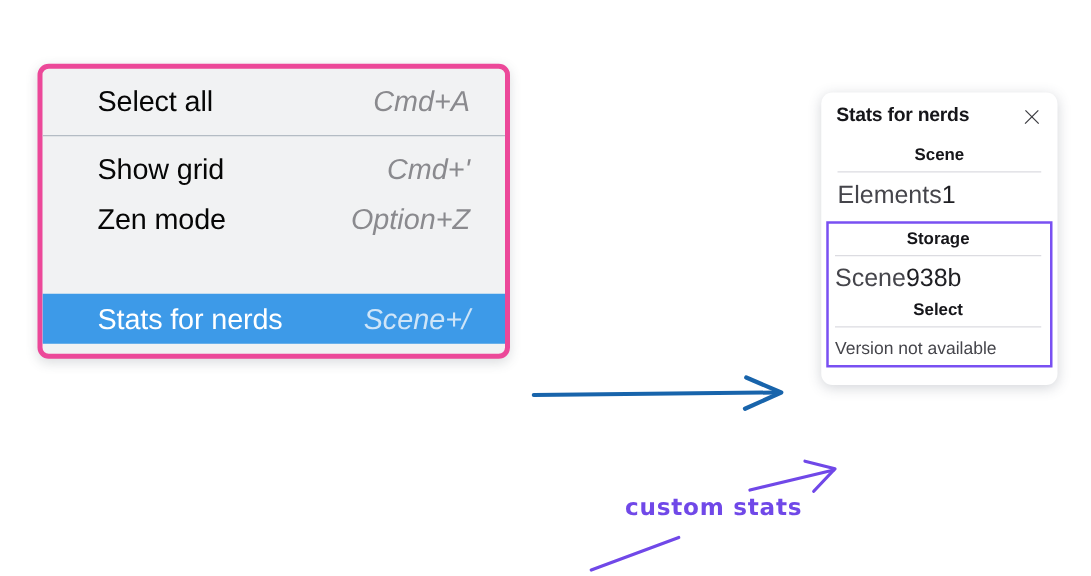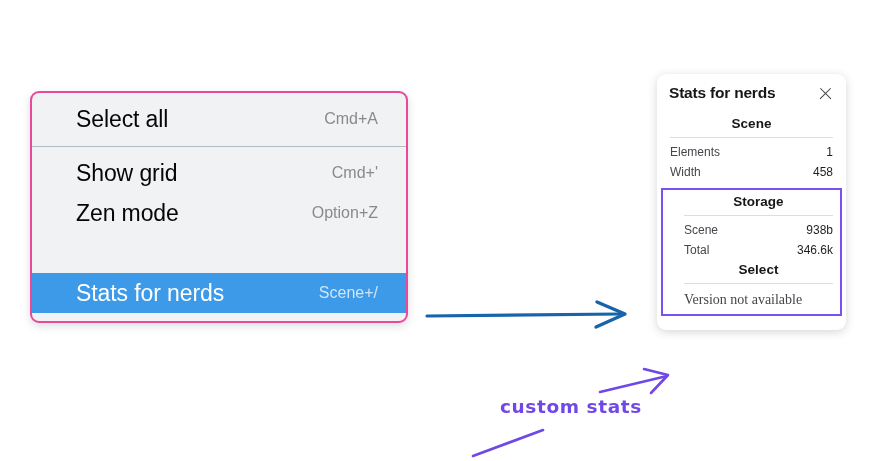--- a/index.html
+++ b/index.html
@@ -16,27 +16,26 @@
     -webkit-font-smoothing: antialiased;
   }
 
   
   #context-menu {
     position: absolute;
     left: 30px;
     top: 51px;
     width: 378px;
     background: #f1f2f3;
-    border: 2px solid #ec4899;
+    border: 4px solid #ec4899;
     border-radius: 9px;
     box-shadow: 0 3px 9px rgba(60,70,85,0.18);
     box-sizing: border-box;
     padding: 6px 0 8px 0;
     overflow: hidden;
-    margin-top: 40px;
   }
   .menu-group { padding: 0; }
   .menu-sep {
     height: 1px;
     background: #b4bcc4;
     margin: 7px 0 6px 0;
   }
   .menu-item {
     display: flex;
     align-items: center;
@@ -46,23 +45,24 @@
     box-sizing: border-box;
     cursor: default;
   }
   .menu-item .label {
     font-size: 23px;
     color: #060606;
     letter-spacing: -0.1px;
     white-space: nowrap;
   }
   .menu-item .shortcut {
-    font-size: 16px;
+    font-size: 23px;
     color: #8a8a8e;
     white-space: nowrap;
+    font-style: italic;
   }
   .menu-item.selected {
     background: #3d9ae8;
   }
   .menu-item.selected .label { color: #ffffff; }
   .menu-item.selected .shortcut { color: #cfe5f8; }
 
   
   #stats-panel {
     position: absolute;
@@ -115,40 +115,38 @@
     color: #16161a;
     padding: 2px 0 6px 0;
   }
   .hr {
     height: 1px;
     background: #dcdce1;
     margin: 0 1px 4px 1px;
   }
   .stat-row {
     display: flex;
-    justify-content: space-between;
     align-items: baseline;
     padding: 3px 1px;
-    font-size: 12px;
+    font-size: 20px;
     color: #45454b;
   }
   .stat-row .v { color: #1f1f23; }
   .plain-row {
     padding: 4px 1px 2px 1px;
     font-size: 14px;
     color: #45454b;
-    font-family: Liberation Serif, serif;
   }
 
   
   #storage-version-group {
     border: 2px solid #7950f2;
     box-sizing: border-box;
     margin: 6px -8px 0 -8px;
-    padding: 2px 6px 4px 20px;
+    padding: 2px 6px 4px 4px;
   }
 
   
   #annotations {
     position: absolute;
     left: 0; top: 0;
     width: 873px; height: 461px;
     pointer-events: none;
   }
   #custom-stats-label {
@@ -204,39 +202,31 @@
     <span class="close-icon"></span>
   </div>
 
   <div>
     <div class="section-title">Scene</div>
     <div class="hr"></div>
     <div class="stat-row">
       <span class="k">Elements</span>
       <span class="v">1</span>
     </div>
-    <div class="stat-row">
-      <span class="k">Width</span>
-      <span class="v">458</span>
-    </div>
   </div>
 
   <div id="storage-version-group">
 
     <div>
       <div class="section-title">Storage</div>
       <div class="hr"></div>
       <div class="stat-row">
         <span class="k">Scene</span>
         <span class="v">938b</span>
       </div>
-      <div class="stat-row">
-        <span class="k">Total</span>
-        <span class="v">346.6k</span>
-      </div>
     </div>
 
     <div>
       <div class="section-title">Select</div>
       <div class="hr"></div>
       <div class="plain-row">Version not available</div>
     </div>
 
   </div>
 

